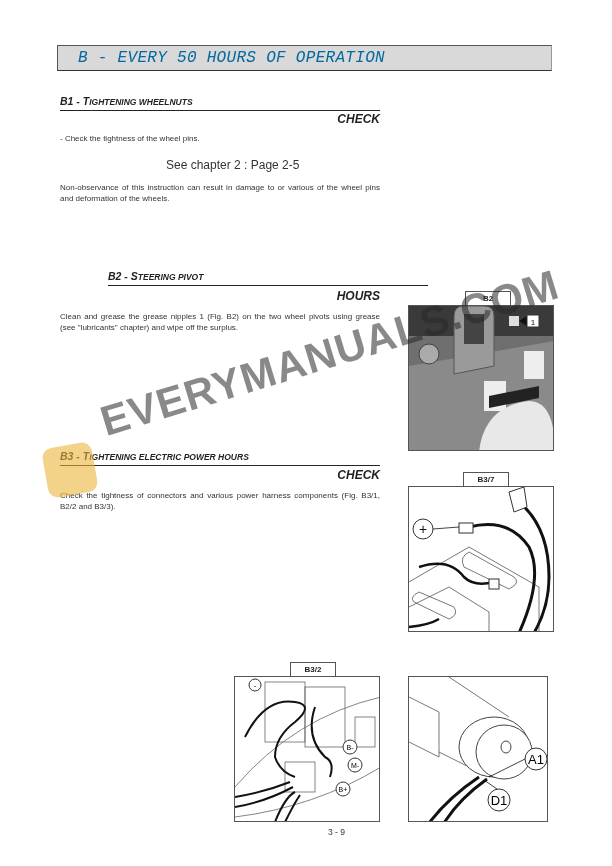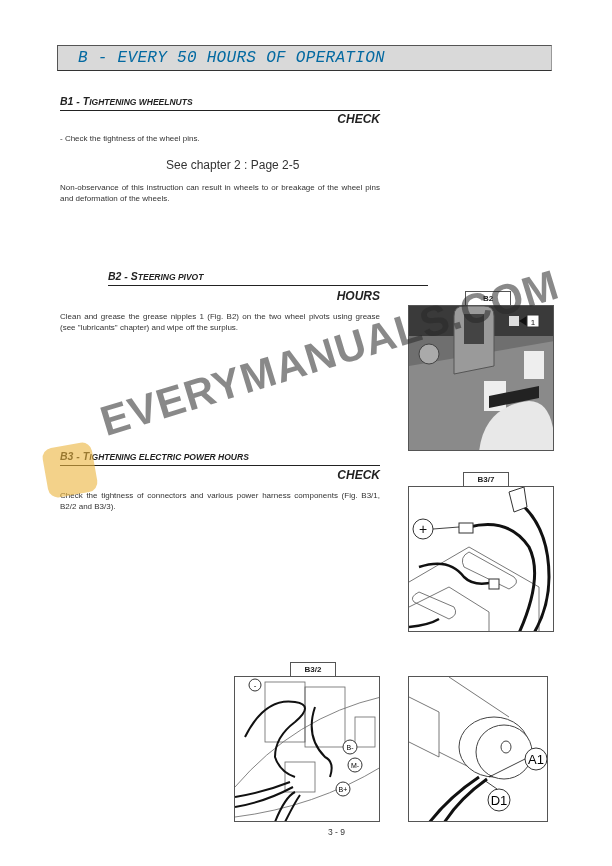--- a/index.html
+++ b/index.html
@@ -33,21 +33,21 @@
 <div class="banner">
   <span>B - EVERY 50 HOURS OF OPERATION</span>
 </div>
 
 <div class="sec-head" style="top:95px;">
   <span>B1 - </span><span>T</span><span class="sc">IGHTENING WHEELNUTS</span>
 </div>
 <div class="action" style="top:112px;">CHECK</div>
 <div class="para" style="top:133px;">- Check the tightness of the wheel pins.</div>
 <div class="indent" style="top:158px;">See  chapter 2 : Page 2-5</div>
-<div class="para" style="top:182px;">Non-observance of this instruction can result in wheels to or breakage of the wheel pins and deformation of the wheels.</div>
+<div class="para" style="top:182px;">Non-observance of this instruction can result in damage to or various of the wheel pins and deformation of the wheels.</div>
 
 <div class="sec-head" style="top:270px;margin-left:48px;">
   <span>B2 - </span><span>S</span><span class="sc">TEERING PIVOT</span>
 </div>
 <div class="action" style="top:289px;">HOURS</div>
 <div class="para" style="top:311px;">Clean and grease the grease nipples 1 (Fig. B2) on the two wheel pivots using grease (see "lubricants" chapter) and wipe off the surplus.</div>
 
 <div class="sec-head" style="top:450px;">
   <span>B3 - </span><span>T</span><span class="sc">IGHTENING ELECTRIC POWER HOURS</span>
 </div>

